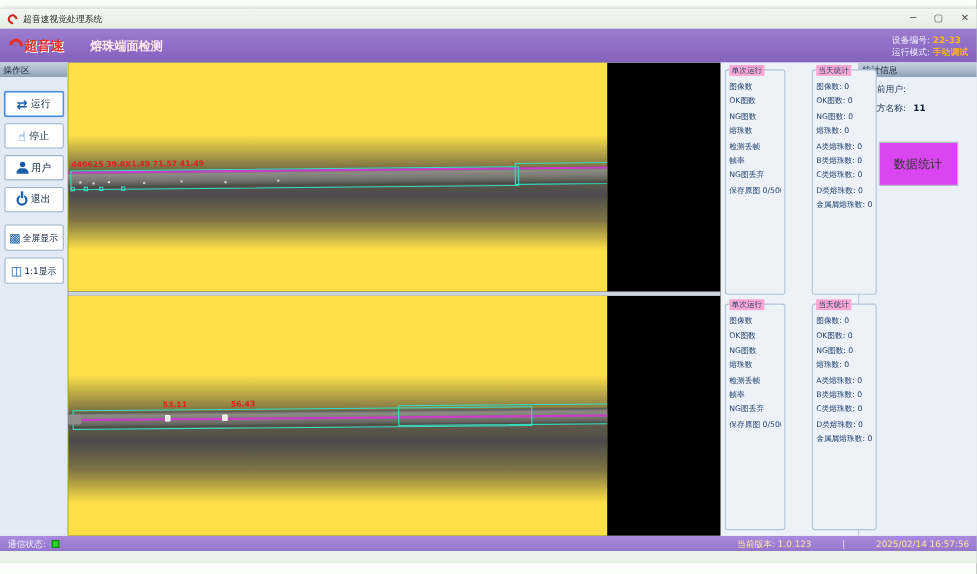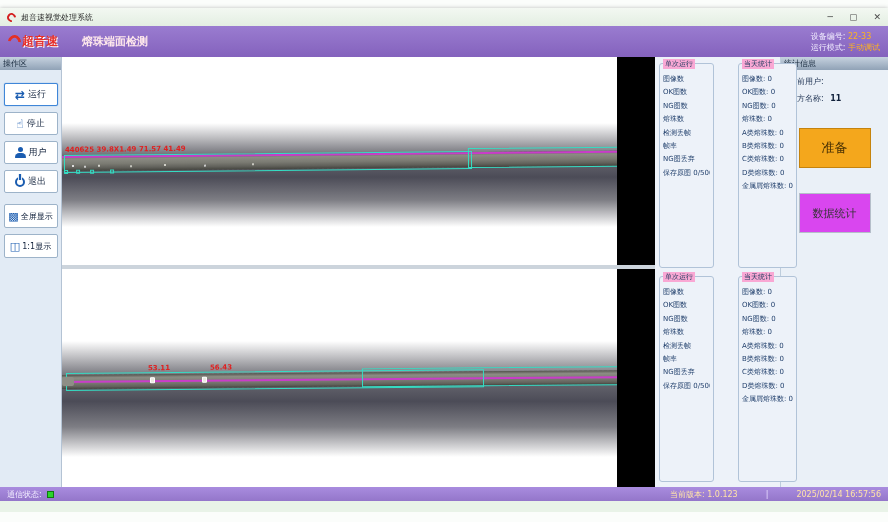--- a/index.html
+++ b/index.html
@@ -18,21 +18,21 @@
   
   .header { height:31px; background:linear-gradient(#9a7cd0,#8462bd); display:flex; align-items:center; padding:0 8px; }
   .logo-swoosh { width:13px; height:13px; border:3px solid #e43026; border-left-color:transparent; border-bottom-color:transparent; border-radius:50%; transform:rotate(-40deg); margin-right:1px; flex:none; }
   .logo-text { color:#e8312a; font-weight:bold; font-size:12px; text-shadow:1px 1px 0 #ffffff; margin-right:9px; white-space:nowrap; }
   .app-title { font-size:16px; font-weight:bold; color:#fff; letter-spacing:1px; white-space:nowrap; }
   .app-sub { font-size:11px; font-weight:bold; color:#ffe9ec; margin-left:15px; white-space:nowrap; }
   .menu { display:flex; gap:19px; margin-left:33px; font-size:9.5px; font-weight:bold; color:#191260; }
   .menu span { cursor:default; white-space:nowrap; }
   .hdr-right { margin-left:auto; text-align:left; font-size:8px; line-height:11px; white-space:nowrap; }
   .hdr-right .lbl { color:#f2edff; }
-  .hdr-right .val { color:#ffb41e; font-weight:normal; }
+  .hdr-right .val { color:#ffb41e; font-weight:bold; }
 
   
   .content { display:flex; height:430px; background:#eef3fa; }
 
   .panel-hdr { height:13px; background:linear-gradient(#c6d2df,#90a2b6); font-size:8px; color:#16283c; padding:1px 3px 0; }
 
   .sidebar { width:62px; background:#e2ebf5; border-right:1px solid #b4c3d4; flex:none; }
   .side-btns { padding-top:13px; display:flex; flex-direction:column; align-items:center; }
   .sbtn { width:54px; height:23px; background:#fff; border:1px solid #9db3c9; border-radius:2px; display:flex; align-items:center; justify-content:center; gap:3px; margin-bottom:6px; font-size:9px; color:#13233d; cursor:default; }
   .sbtn.first { border-color:#3f86d8; box-shadow:0 0 1px #3f86d8; }
@@ -41,21 +41,21 @@
   .sbtn.small .g { font-size:11px; }
   .btn-gap { height:5px; }
   .user-glyph { display:inline-block; width:11px; height:11px; position:relative; }
   .user-glyph::before { content:''; position:absolute; left:3px; top:0; width:5px; height:5px; border-radius:50%; background:#1a5cb0; }
   .user-glyph::after { content:''; position:absolute; left:0; top:6px; width:11px; height:5px; border-radius:5px 5px 1px 1px; background:#1a5cb0; }
   .power-glyph { display:inline-block; width:10px; height:10px; border:2px solid #1a5cb0; border-radius:50%; position:relative; }
   .power-glyph::after { content:''; position:absolute; left:50%; top:-5px; transform:translateX(-50%); width:2px; height:6px; background:#1a5cb0; box-shadow:-1px 0 0 #e2ebf5,1px 0 0 #e2ebf5; }
 
   
   .main { width:593px; background:#000; position:relative; flex:none; }
-  .cam { position:absolute; left:0; width:555px; overflow:hidden; background:#ffffff;padding-left:36px; }
+  .cam { position:absolute; left:0; width:490px; overflow:hidden; background:#fde047;padding-left:36px; }
   .cam1 { top:0; height:208px; }
   .cam-divider { position:absolute; top:208px; left:0; width:593px; height:4px; background:#ccd4dc; }
   .cam2 { top:212px; height:218px; }
   .band { position:absolute; left:0; right:0; background:linear-gradient(180deg,rgba(58,58,68,0) 0%,rgba(58,58,68,.75) 32%,rgba(66,66,78,.95) 52%,rgba(56,56,66,.65) 74%,rgba(56,56,66,0) 100%); }
   .cam1 .band { top:66px; height:104px; }
   .cam2 .band { top:72px; height:116px; }
   .strip { position:absolute; left:0; width:600px; height:15px; transform-origin:left center; }
   .cam1 .strip { top:99px; transform:rotate(-0.55deg); }
   .cam2 .strip { top:106px; height:14px; transform:rotate(-0.5deg); }
   .stripbody { position:absolute; inset:0; background:linear-gradient(180deg,#55554f 0,#8c8c84 3px,#7b7b73 8px,#61615b 12px,#45453f 100%), repeating-linear-gradient(90deg,rgba(255,255,255,.08) 0 2px,rgba(0,0,0,.10) 2px 5px); }
@@ -267,21 +267,20 @@
     <div class="rightcol">
       <div class="panel-hdr">统计信息</div>
       <div class="rc-body">
         <div class="rc-row">
           <span>当前用户:</span>
         </div>
         <div class="rc-row">
           <span>配方名称:</span>
           <span class="v">11</span>
         </div>
-        <button class="prep-btn">准备</button>
         <button class="ds-btn">数据统计</button>
       </div>
     </div>
 
   </div>
 
   <div class="statusbar">
     <span class="comm-lbl">通信状态:</span>
     <span class="led"></span>
     <span class="sb-right">

